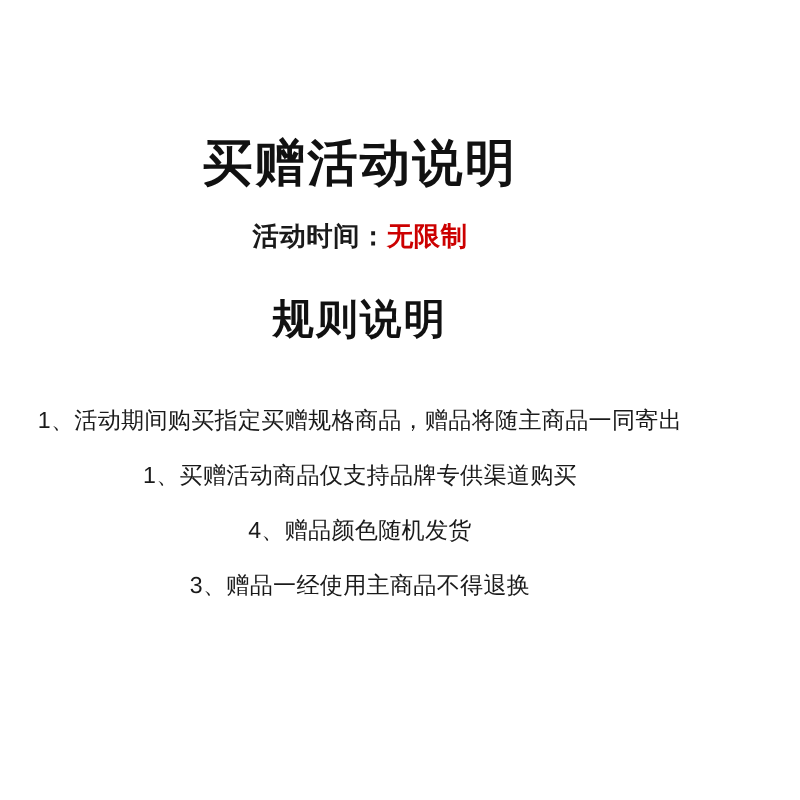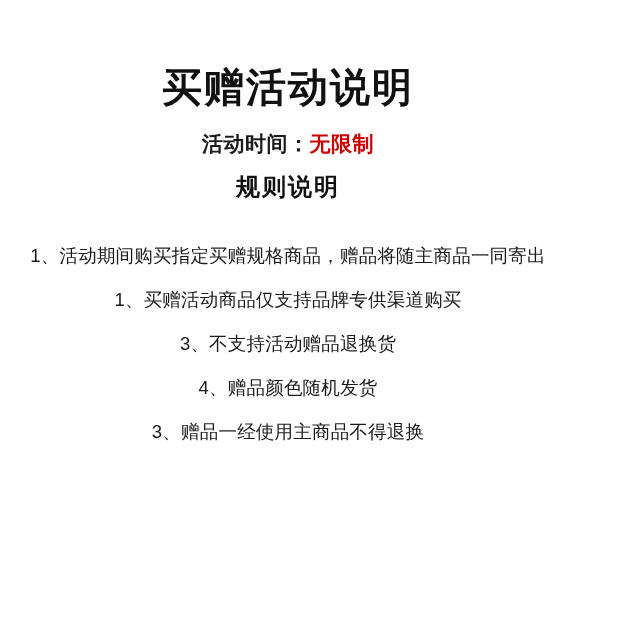--- a/index.html
+++ b/index.html
@@ -14,51 +14,50 @@
     color: #1a1a1a;
     overflow: hidden;
   }
   .page {
     width: 576px;
     height: 640px;
     box-sizing: border-box;
     display: flex;
     flex-direction: column;
     align-items: center;
-    padding-top: 64px;
+    padding-top: 108px;
     background: #ffffff;
   }
   .main-title {
     font-size: 40px;
     font-weight: bold;
     letter-spacing: 2px;
     color: #111111;
     line-height: 1.15;
     margin: 0;
     text-align: center;
   }
   .subtitle-row {
     margin-top: 22px;
     font-size: 21px;
     font-weight: bold;
     text-align: right;
     line-height: 1.3;
     color: #1a1a1a;
     letter-spacing: 0.5px;
-    font-family: Liberation Mono, monospace;
   }
   .subtitle-label {
     color: #1a1a1a;
   }
   .subtitle-value {
     color: #cc0000;
   }
   .section-title {
-    margin-top: 14px;
-    font-size: 24px;
+    margin-top: 32px;
+    font-size: 33px;
     font-weight: bold;
     letter-spacing: 2px;
     color: #111111;
     text-align: left;
     line-height: 1.2;
   }
   .rules {
     margin-top: 22px;
     width: 100%;
     display: flex;
@@ -87,18 +86,17 @@
 
   <div class="subtitle-row">
     <span class="subtitle-label">活动时间：</span><span class="subtitle-value">无限制</span>
   </div>
 
   <h2 class="section-title">规则说明</h2>
 
   <div class="rules">
     <div class="rule-line">1、活动期间购买指定买赠规格商品，赠品将随主商品一同寄出</div>
     <div class="rule-line">1、买赠活动商品仅支持品牌专供渠道购买</div>
-    <div class="rule-line">3、不支持活动赠品退换货</div>
     <div class="rule-line">4、赠品颜色随机发货</div>
     <div class="rule-line">3、赠品一经使用主商品不得退换</div>
   </div>
 
 </div>
 
 </body></html>

